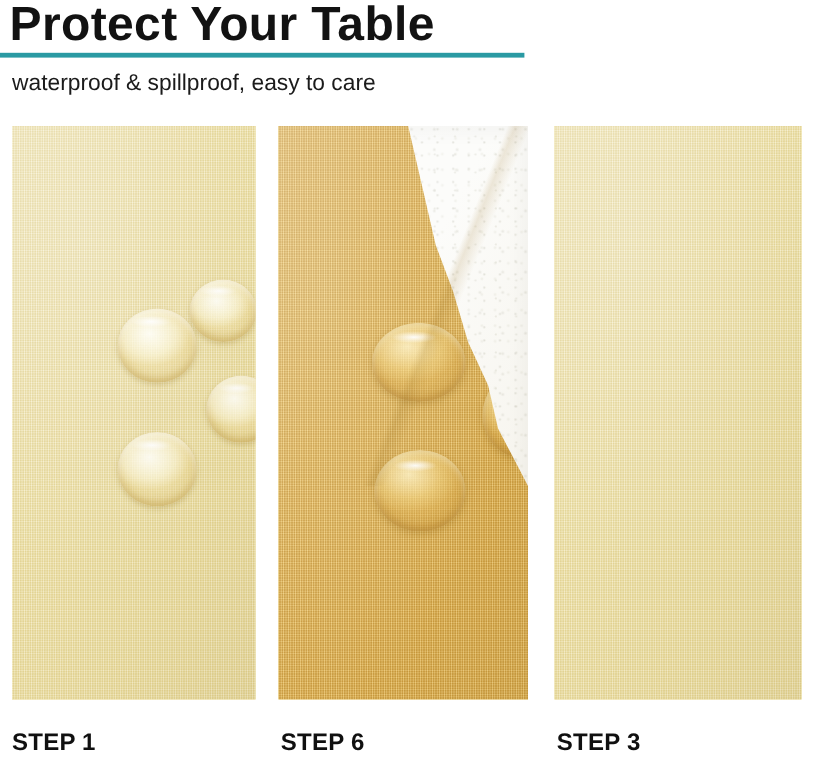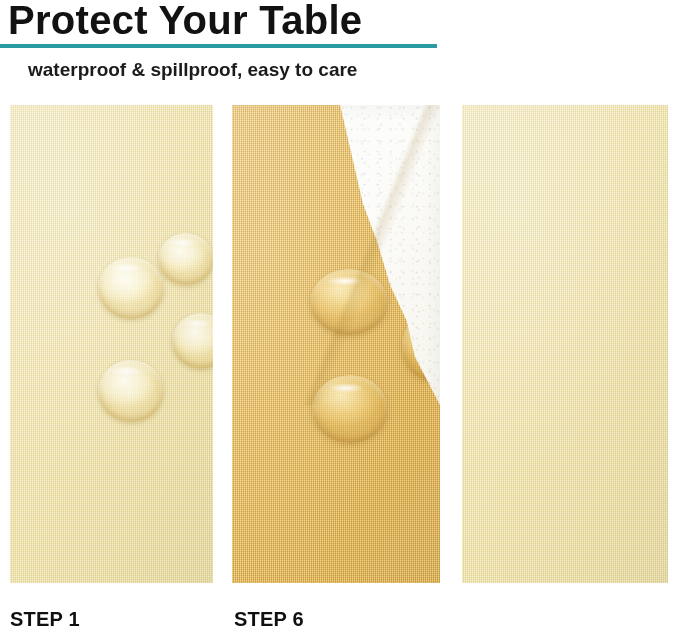--- a/index.html
+++ b/index.html
@@ -37,24 +37,24 @@
   .title-rule {
     position: absolute;
     left: 0px;
     top: 44px;
     width: 437px;
     height: 4px;
     background: #2a9aa3;
   }
   .page-subtitle {
     position: absolute;
-    left: 28px;
+    left: 10px;
     top: 57px;
     font-size: 19px;
-    font-weight: bold;
+    font-weight: normal;
     color: #1b1b1b;
     line-height: 26px;
     white-space: nowrap;
   }
 
   
   .panels {
     position: absolute;
     left: 0;
     top: 105px;
@@ -227,13 +227,14 @@
   <div class="panel panel-3">
     <div class="fabric-pale"></div>
     <div class="panel-sheen"></div>
   </div>
 
 </div>
 
 <div class="steps">
   <div class="step-label step-1">STEP 1</div>
   <div class="step-label step-2">STEP 6</div>
+  <div class="step-label step-3">STEP 3</div>
 </div>
 
 </body></html>

